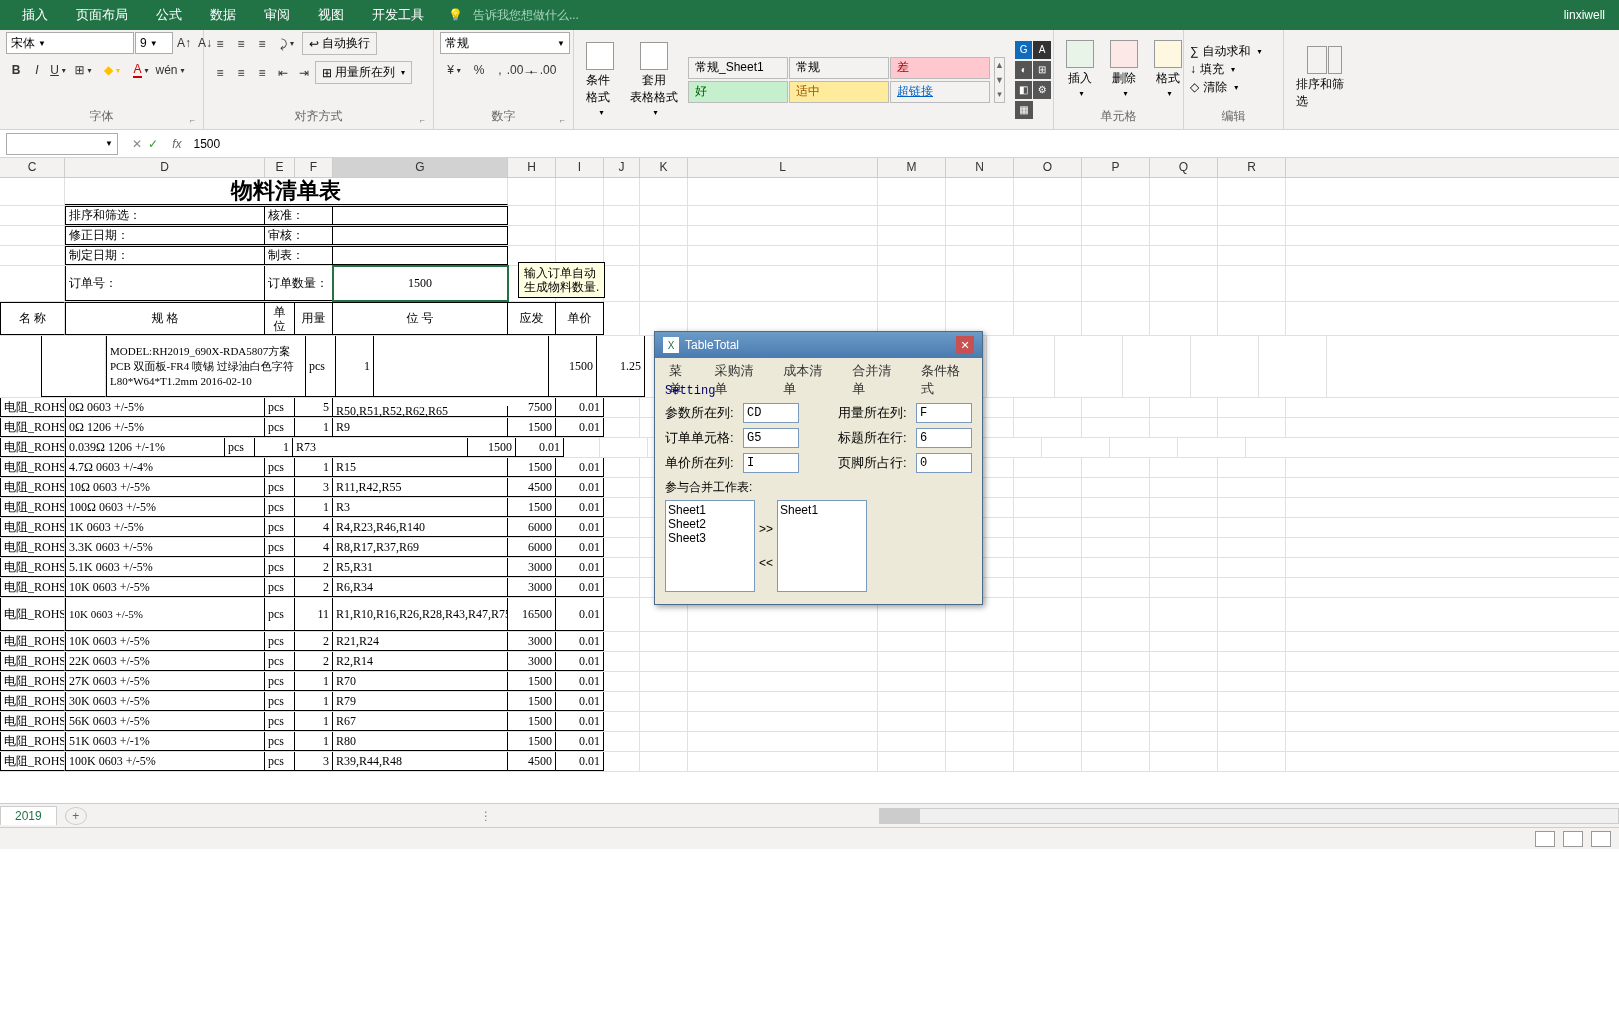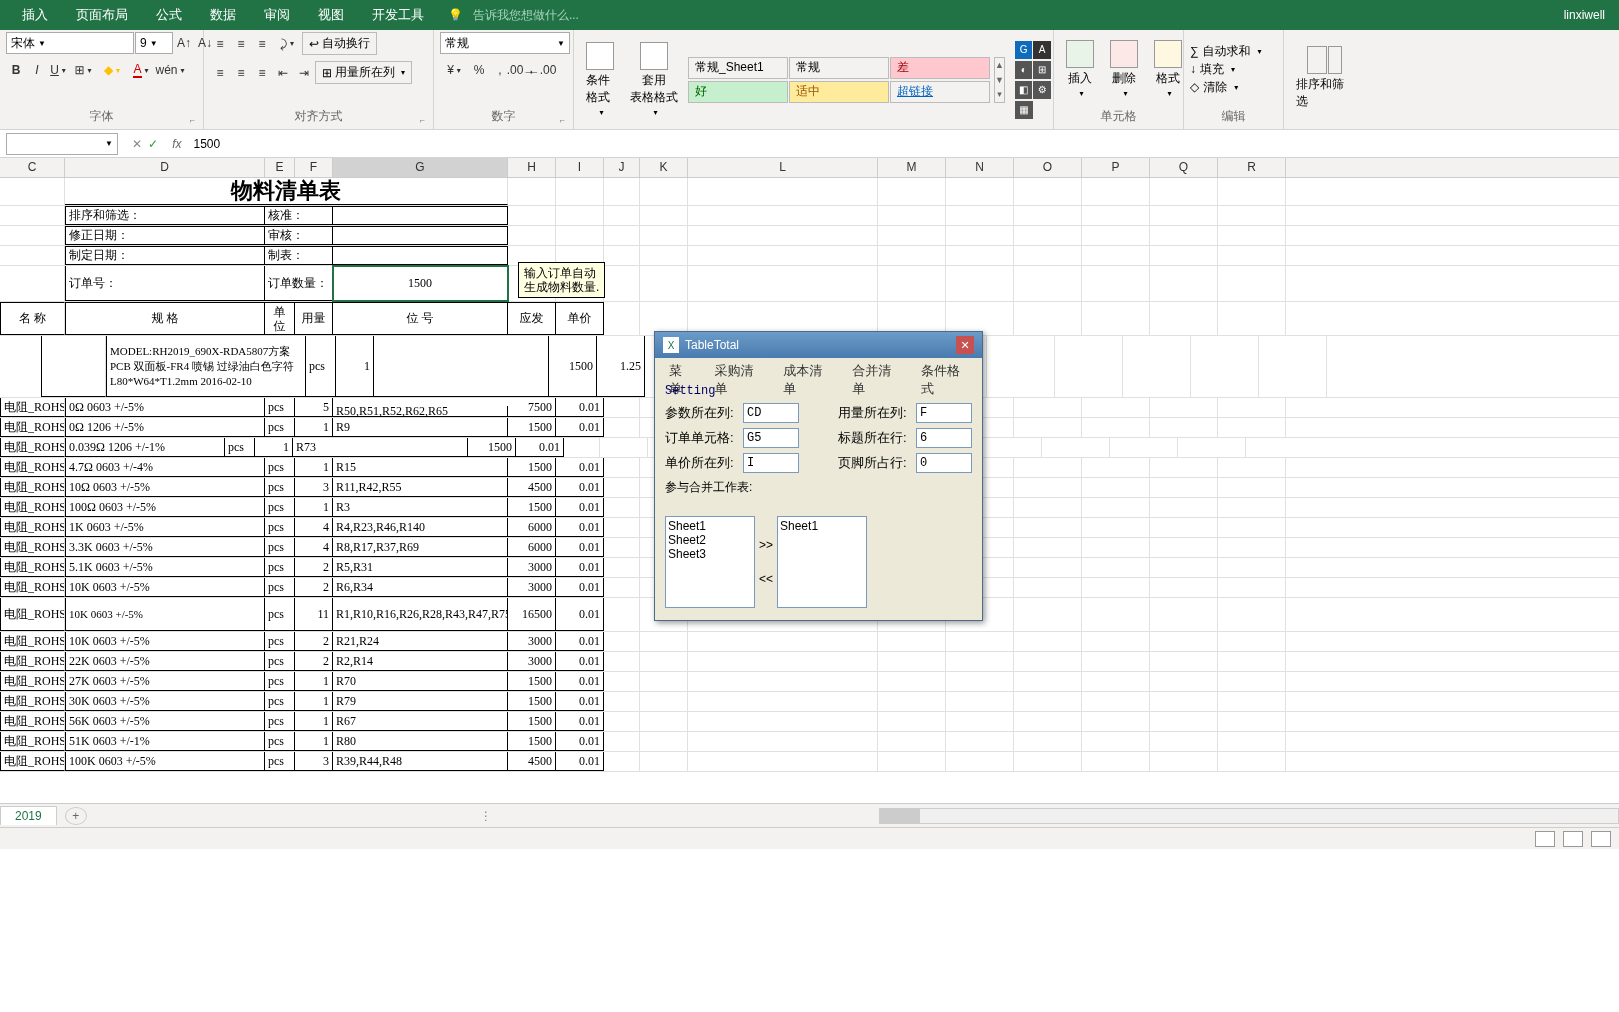--- a/index.html
+++ b/index.html
@@ -64,21 +64,21 @@
 .dlg-menu{height:22px;display:flex;gap:2px;padding:2px 4px;background:#ece9d8}
 .dlg-menu span{padding:2px 10px;font-size:13px;cursor:pointer;color:#333}
 .dlg-body{padding:4px 10px 12px}
 .dlg-setting{color:#006;font-family:"Courier New";font-size:12px;margin-bottom:4px}
 .dlg-row{display:flex;align-items:center;gap:6px;margin:5px 0}
 .dlg-row label{width:80px;text-align:left;font-size:13px}
 .dlg-row input{width:56px;height:20px;border:1px solid #7a9ac0;background:#fff;padding:0 3px;font-family:"Courier New"}
 .dlg-row .sp{width:30px}
 .dlg-list{width:90px;height:92px;border:1px solid #7a9ac0;background:#fff;padding:2px;font-family:"Courier New";overflow:hidden}
 .dlg-list div{line-height:14px}
-.dlg-lists{display:flex;align-items:center;gap:4px;margin-top:20px}
+.dlg-lists{display:flex;align-items:center;gap:4px;margin-top:4px}
 .dlg-arrows{display:flex;flex-direction:column;gap:20px;font-family:"Courier New"}
 .tri-down{font-size:8px;margin-left:3px}
 </style>
 </head>
 <body>
 
 <div class="top-ribbon">
   <span class="tab">插入</span>
   <span class="tab">页面布局</span>
   <span class="tab">公式</span>

